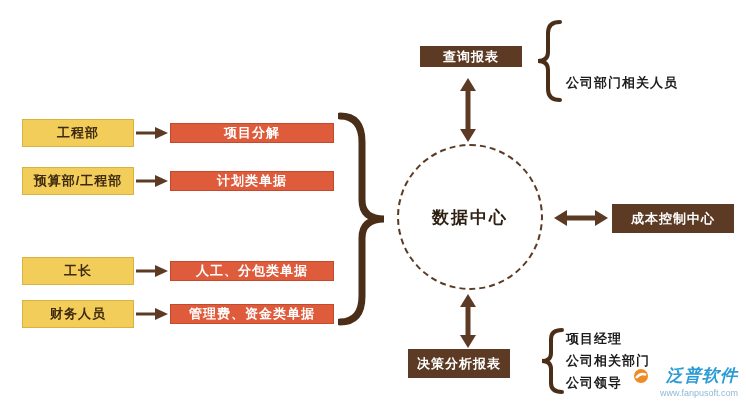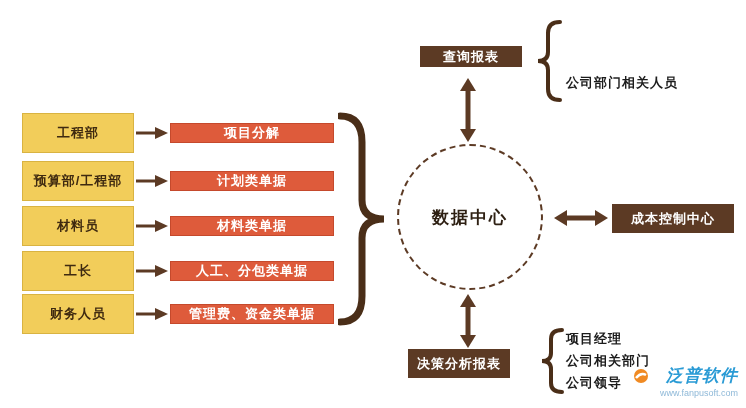--- a/index.html
+++ b/index.html
@@ -2,21 +2,21 @@
 <html><head>
 <meta charset="utf-8">
 <style>
   html,body { margin:0; padding:0; background:#ffffff; }
   .stage {
     position:relative; width:746px; height:408px; background:#ffffff;
     font-family:"Liberation Sans", sans-serif; overflow:hidden;
   }
   .flow-row { position:absolute; left:22px; display:flex; align-items:center; height:28px; }
   .role-box {
-    width:112px; height:40px; background:#F2CD5A; border:1px solid #D9B341;
+    width:112px; height:28px; background:#F2CD5A; border:1px solid #D9B341;
     color:#3F2A10; font-weight:bold; font-size:13px;
     display:flex; align-items:center; justify-content:center; box-sizing:border-box;
     letter-spacing:1px;
   }
   .doc-box {
     width:164px; height:20px; background:#DE5B3B; border:1px solid #C5492C;
     color:#ffffff; font-weight:bold; font-size:13px;
     display:flex; align-items:center; justify-content:center; box-sizing:border-box;
     letter-spacing:1px;
   }
@@ -62,30 +62,20 @@
     <div class="role-box">预算部/工程部</div>
     <span class="arrow-gap">
       <svg width="32" height="14" viewBox="0 0 32 14">
           <line x1="0" y1="7" x2="21" y2="7" stroke="#5C3A24" stroke-width="3"></line>
           <polygon points="32,7 19,1 19,13" fill="#5C3A24"></polygon>
         </svg>
     </span>
     <div class="doc-box">计划类单据</div>
   </div>
 
-  <div class="flow-row" style="top:212px">
-    <div class="role-box">材料员</div>
-    <span class="arrow-gap">
-      <svg width="32" height="14" viewBox="0 0 32 14">
-          <line x1="0" y1="7" x2="21" y2="7" stroke="#5C3A24" stroke-width="3"></line>
-          <polygon points="32,7 19,1 19,13" fill="#5C3A24"></polygon>
-        </svg>
-    </span>
-    <div class="doc-box">材料类单据</div>
-  </div>
 
   <div class="flow-row" style="top:257px">
     <div class="role-box">工长</div>
     <span class="arrow-gap">
       <svg width="32" height="14" viewBox="0 0 32 14">
           <line x1="0" y1="7" x2="21" y2="7" stroke="#5C3A24" stroke-width="3"></line>
           <polygon points="32,7 19,1 19,13" fill="#5C3A24"></polygon>
         </svg>
     </span>
     <div class="doc-box">人工、分包类单据</div>

